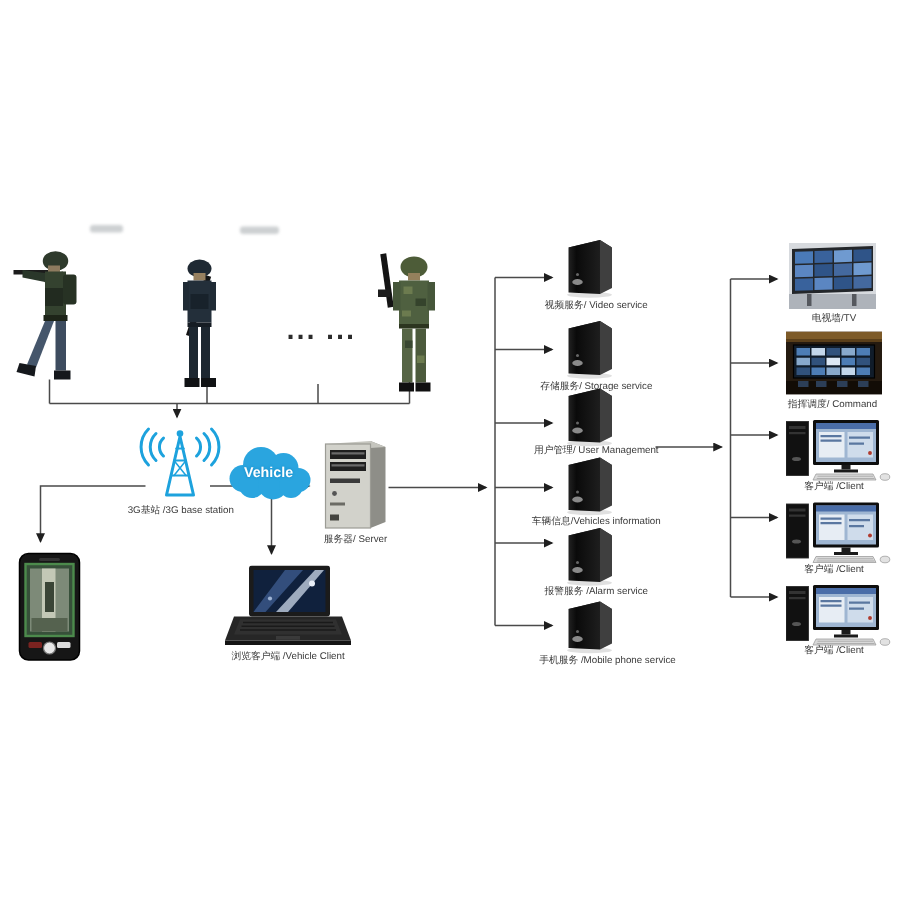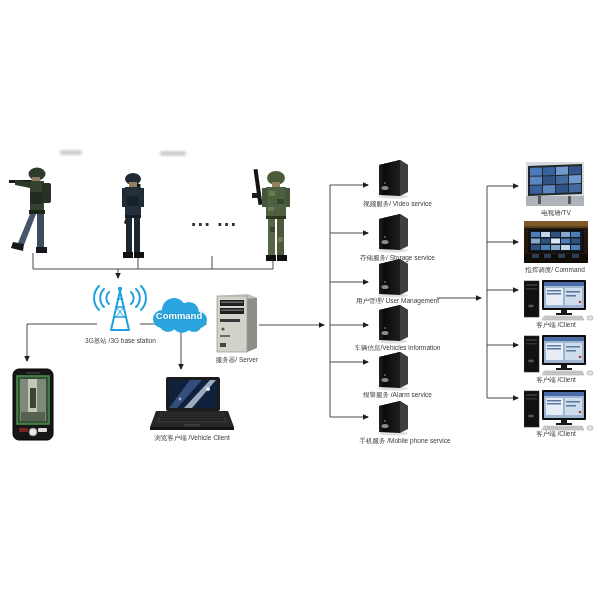--- a/index.html
+++ b/index.html
@@ -146,21 +146,21 @@
         <circle cx="14" cy="23" r="9"></circle>
         <circle cx="26" cy="14" r="12"></circle>
         <circle cx="41" cy="16" r="10"></circle>
         <circle cx="51" cy="24" r="8"></circle>
         <circle cx="20" cy="27" r="9"></circle>
         <circle cx="34" cy="27" r="10"></circle>
         <circle cx="46" cy="28" r="8"></circle>
       </g>
     </svg>
   </div>
-  <div class="internet-text" style="left:148px;top:310px;width:62px;">Command</div>
+  <div class="internet-text" style="left:148px;top:310px;width:62px;">Vehicle</div>
 
   <div class="node" style="left:213px;top:291px;">
     <svg width="46" height="64" viewBox="0 0 46 64">
       <polygon points="34,3 44,7 44,57 34,61" fill="#8e8e88"></polygon>
       <polygon points="4,5 34,3 44,7 14,9" fill="#c5c5be"></polygon>
       <rect x="4" y="5" width="30" height="56" fill="#d2d2cb"></rect>
       <rect x="4" y="5" width="30" height="56" fill="none" stroke="#9c9c95" stroke-width="0.8"></rect>
       <rect x="7" y="9" width="24" height="6" fill="#1f1f1f"></rect>
       <rect x="8" y="10.5" width="22" height="1.5" fill="#6a6a6a"></rect>
       <rect x="7" y="17" width="24" height="6" fill="#1f1f1f"></rect>

